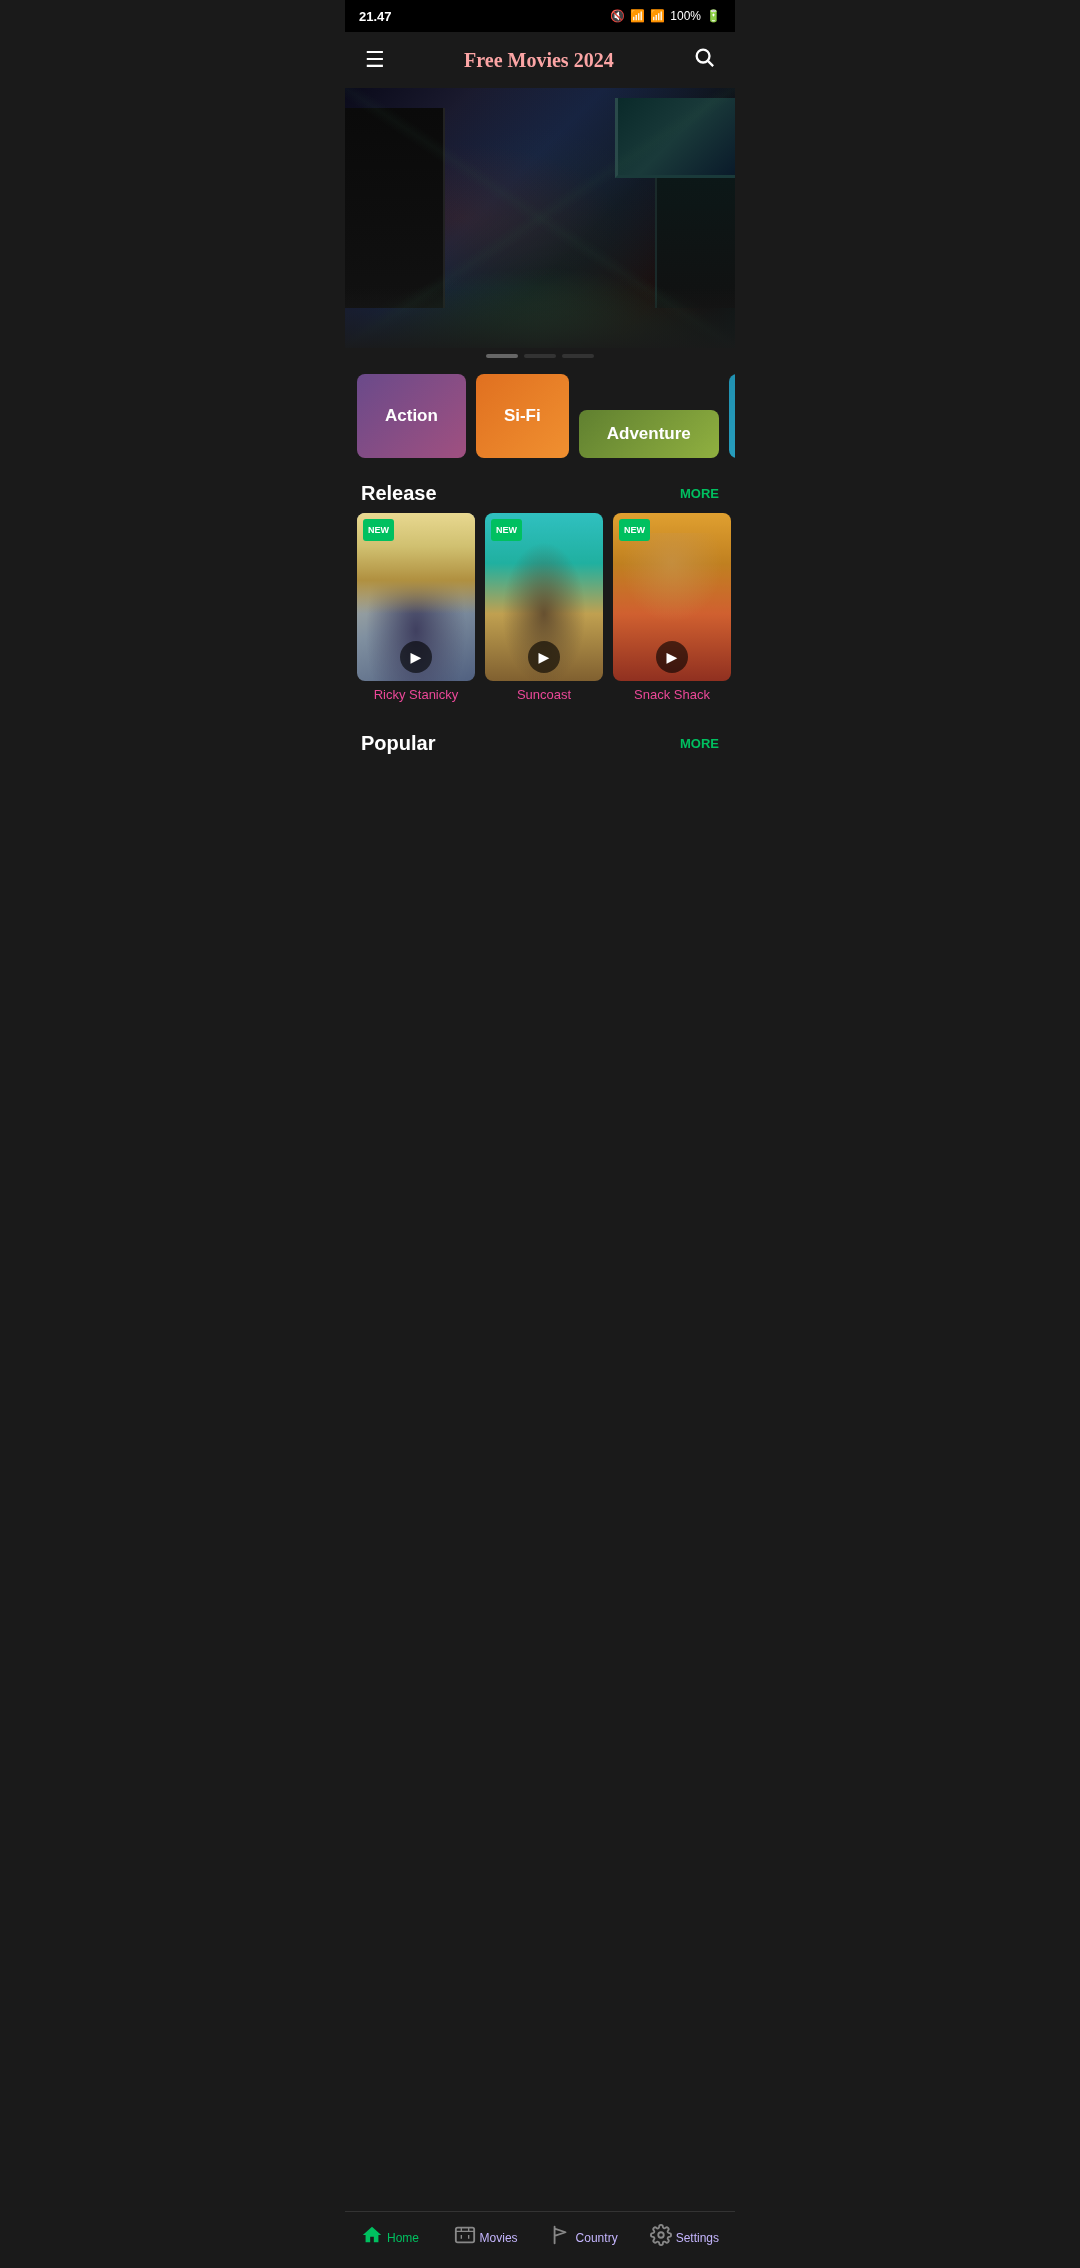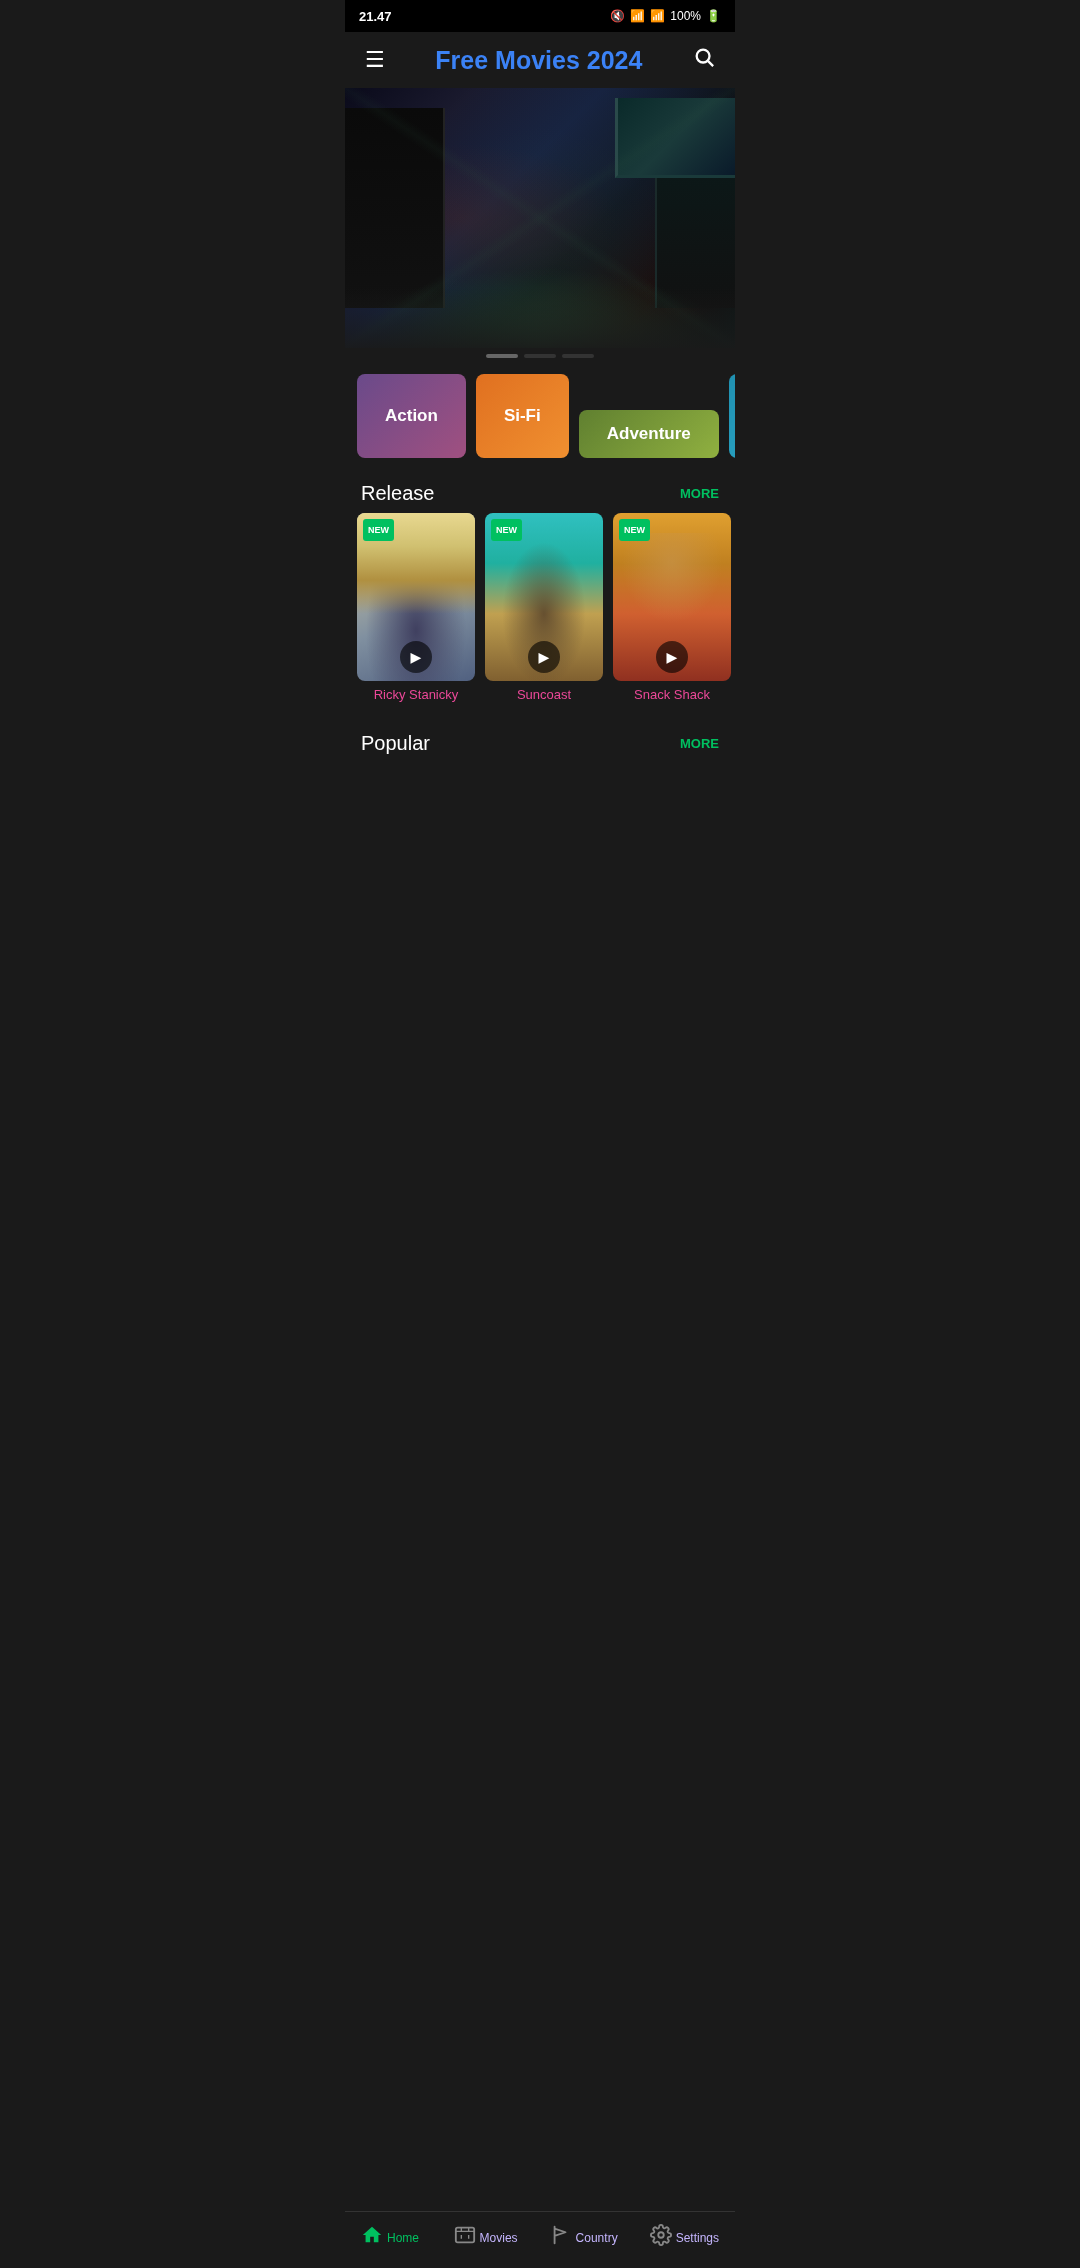--- a/index.html
+++ b/index.html
@@ -42,23 +42,24 @@
     
     .app-bar {
       background: #1a1a1a;
       display: flex;
       align-items: center;
       justify-content: space-between;
       padding: 12px 16px;
       height: 56px;
     }
     .app-bar-title {
-      font-size: 25px;
+      font-size: 20px;
       font-weight: 700;
-      color: #3b82f6;
+      color: #fca5a5;
+      font-family: Liberation Serif, serif;
     }
     .icon-btn {
       background: none;
       border: none;
       color: #fff;
       cursor: pointer;
       font-size: 22px;
       padding: 4px;
       display: flex;
       align-items: center;
@@ -179,21 +180,21 @@
 
     
     .section-header {
       display: flex;
       justify-content: space-between;
       align-items: center;
       padding: 14px 16px 8px;
     }
     .section-title {
       font-size: 20px;
-      font-weight: 400;
+      font-weight: 700;
       color: #fff;
     }
     .more-link {
       font-size: 13px;
       font-weight: 600;
       color: #00c060;
       background: none;
       border: none;
       cursor: pointer;
     }

